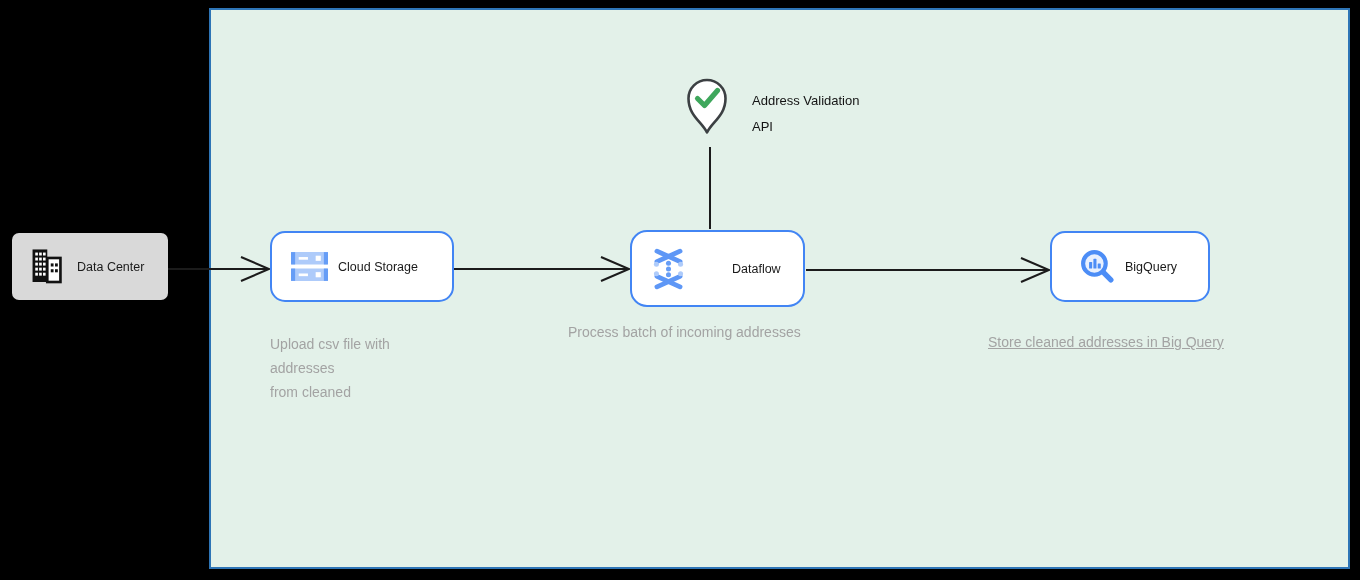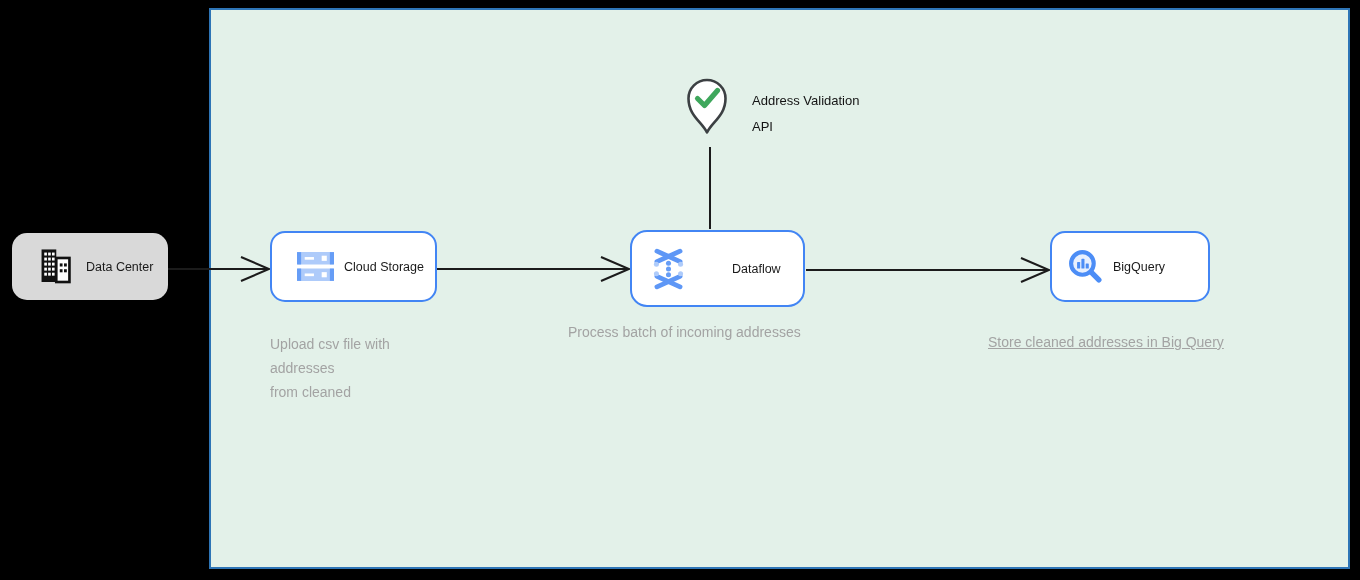--- a/index.html
+++ b/index.html
@@ -34,31 +34,32 @@
   .node.gcp {
     background: #ffffff;
     border: 2px solid #4285f4;
   }
   .node-icon { flex: 0 0 auto; display: flex; align-items: center; justify-content: center; }
   .node-label { font-size: 12.5px; color: #1a1a1a; white-space: nowrap; }
 
   .node-data-center {
     left: 12px; top: 233px; width: 156px; height: 67px;
     background: #d9d9d9;
-    padding-left: 28px;
+    padding-left: 19px;
+    border-radius: 7px;
   }
   .node-data-center .node-label { margin-left: 15px; font-size: 12.5px; }
 
-  .node-cloud-storage { left: 270px; top: 231px; width: 167px; height: 71px; padding-left: 25px; }
+  .node-cloud-storage { left: 270px; top: 231px; width: 184px; height: 71px; padding-left: 19px; }
   .node-cloud-storage .node-label { margin-left: 10px; }
 
   .node-dataflow { left: 630px; top: 230px; width: 175px; height: 77px; padding-left: 17px; border-radius: 17px; gap: 37px; }
   .node-dataflow .node-label { margin-left: 7px; }
 
-  .node-bigquery { left: 1050px; top: 231px; width: 160px; height: 71px; padding-left: 15px; }
+  .node-bigquery { left: 1050px; top: 231px; width: 160px; height: 71px; padding-left: 27px; }
   .node-bigquery .node-label { margin-left: 9px; }
 
   .pin {
     position: absolute;
     left: 684px; top: 77px;
     width: 46px; height: 58px;
   }
   .annotation-text {
     position: absolute;
     left: 752px; top: 88px;

